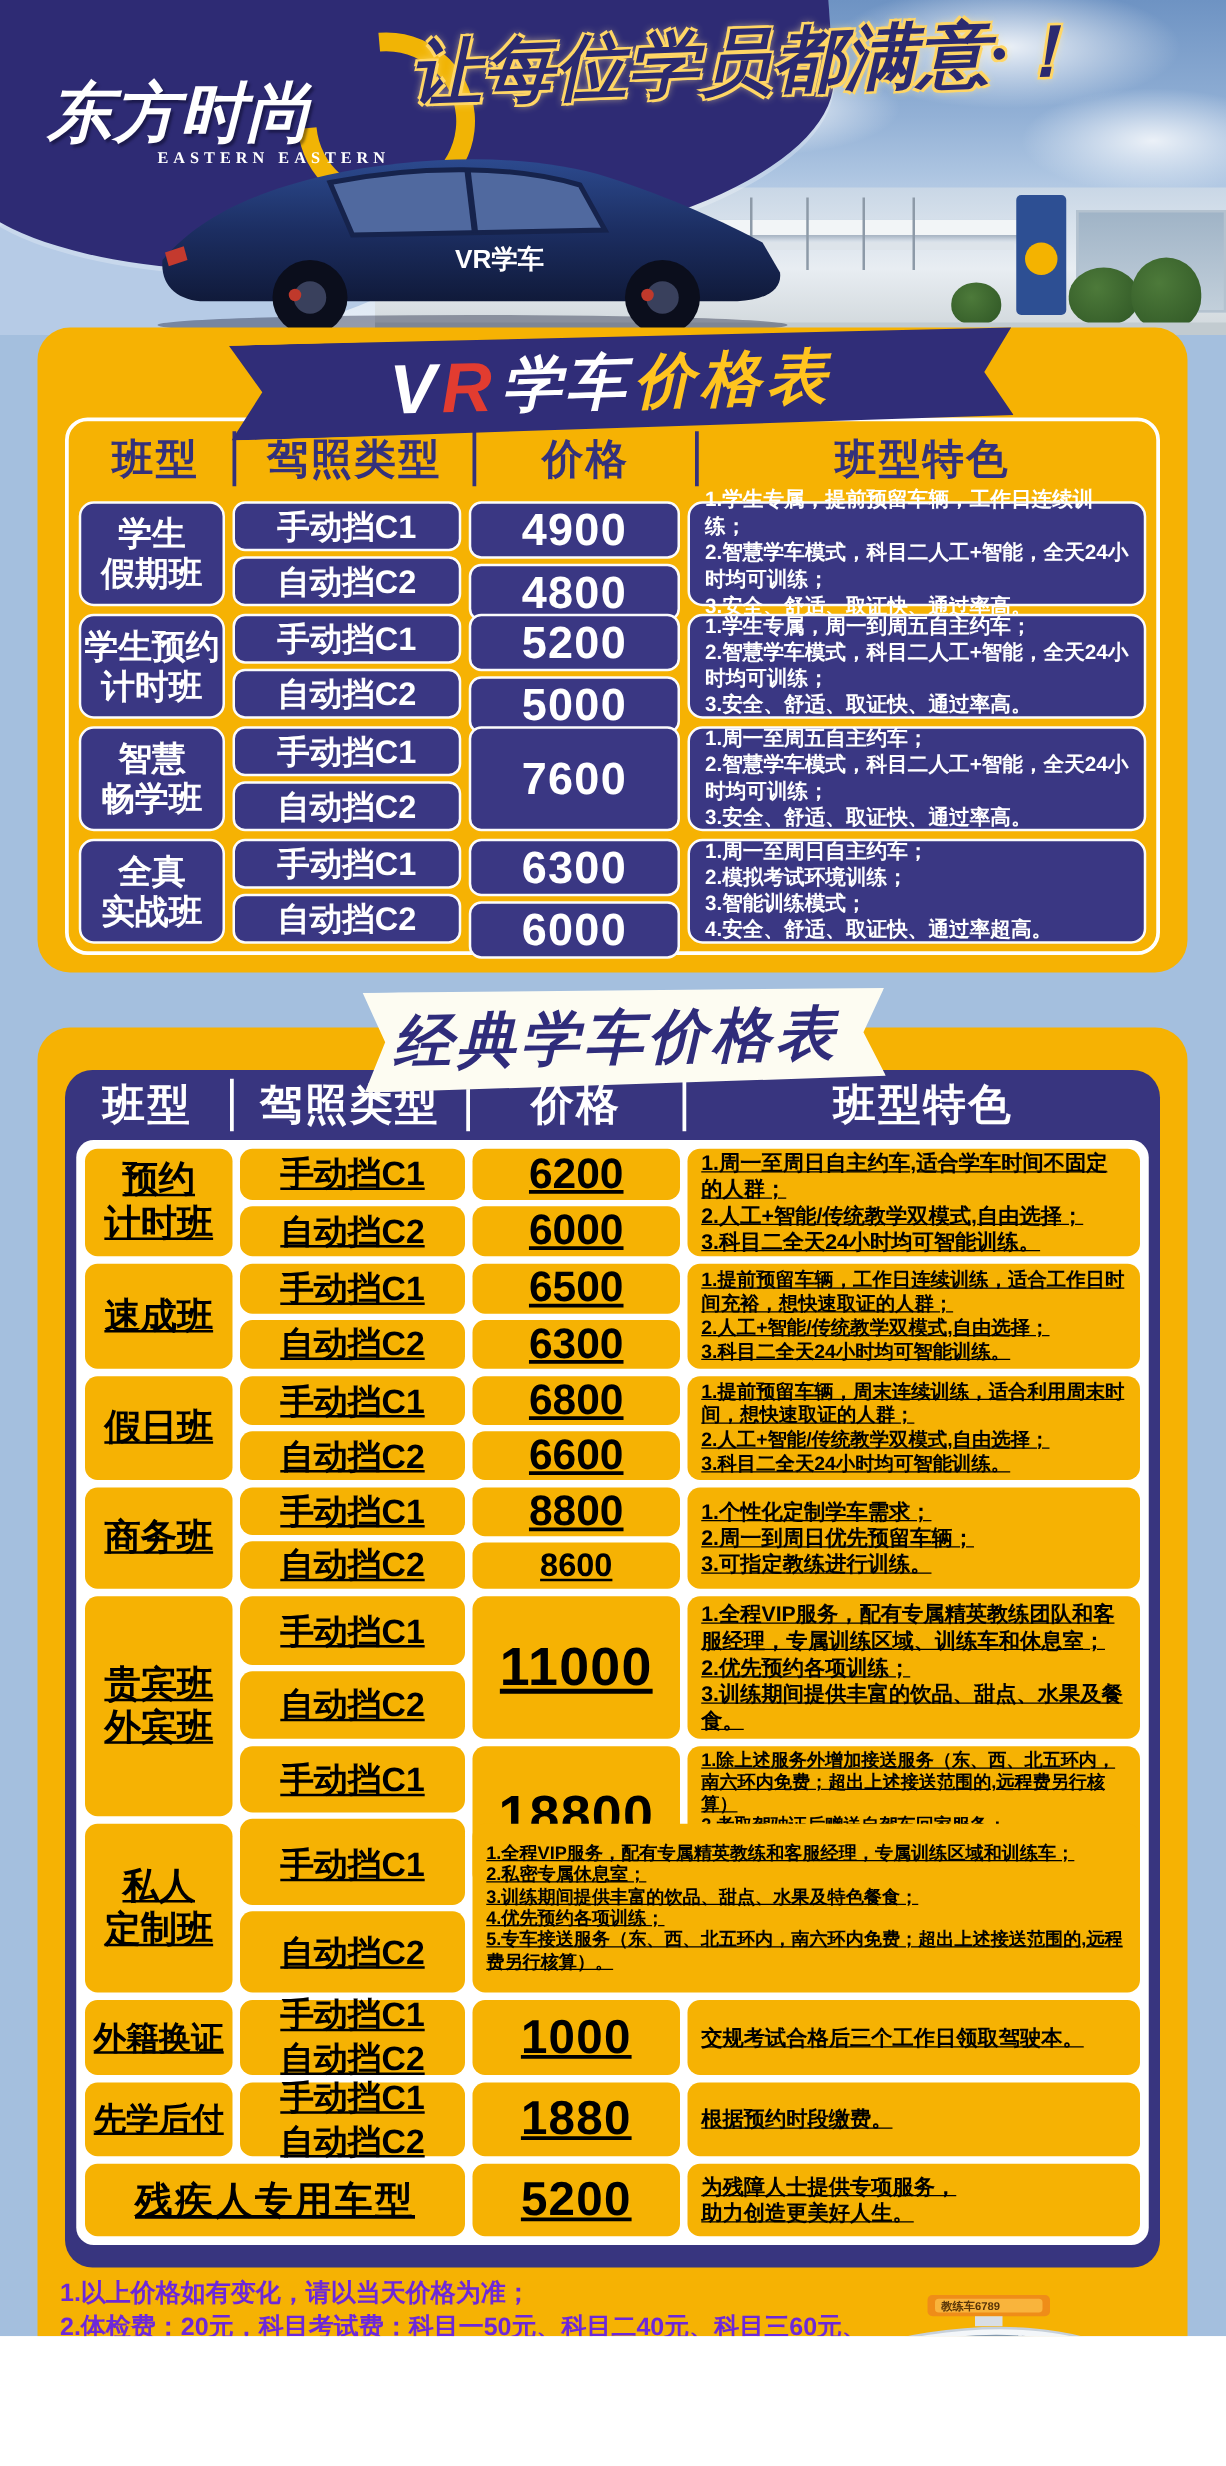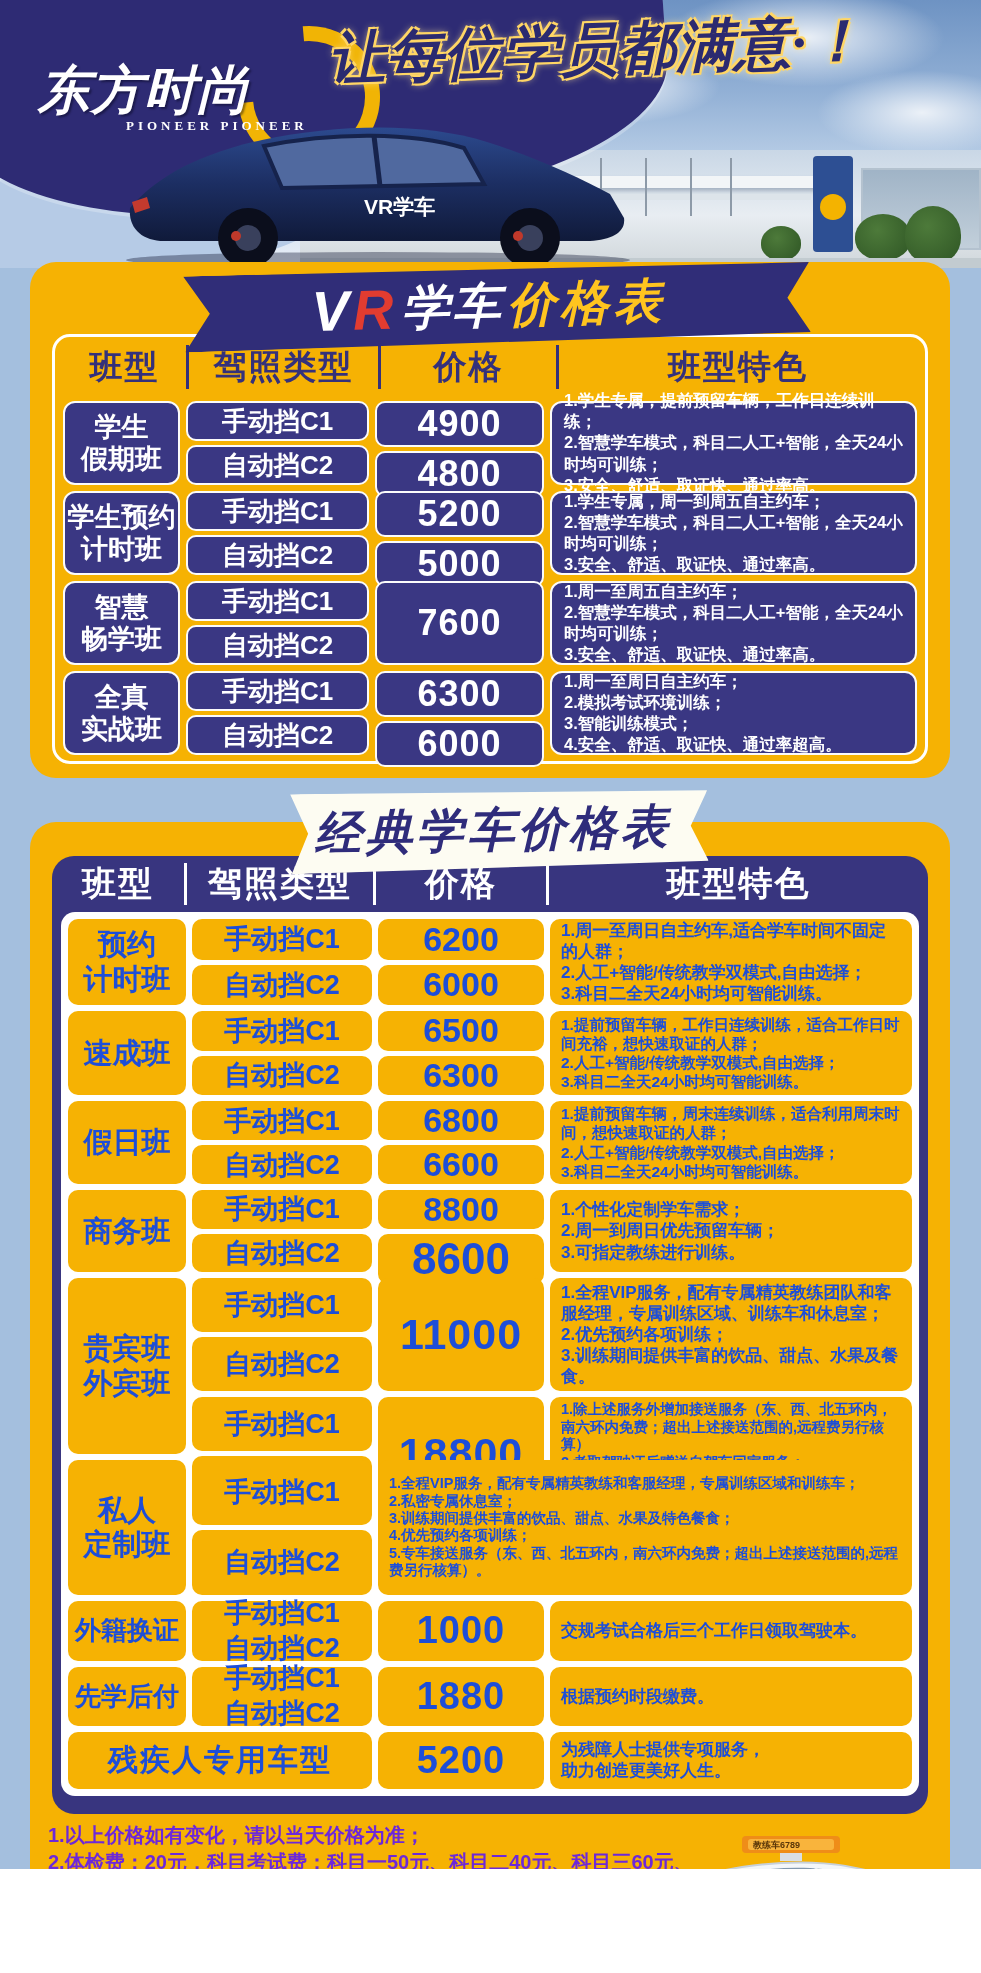--- a/index.html
+++ b/index.html
@@ -76,21 +76,21 @@
   
   .t2wrap{position:absolute;left:22px;top:34px;width:876px;height:958px;background:#38357f;border-radius:22px;box-sizing:border-box;}
   .t2hdr{display:flex;align-items:center;height:56px;color:#fff;font-weight:800;}
   .t2hdr .hc{display:flex;align-items:center;justify-content:center;font-size:34px;height:42px;letter-spacing:2px;}
   .t2hdr .hc1{width:132px;border-right:3px solid #fff;}
   .t2hdr .hc2{width:186px;border-right:3px solid #fff;}
   .t2hdr .hc3{width:170px;border-right:3px solid #fff;}
   .t2hdr .hc4{flex:1;}
   .t2body{margin:0 9px 9px 9px;height:884px;background:#fff;border-radius:14px;padding:7px;box-sizing:border-box;display:flex;flex-direction:column;gap:6px;}
   .t2row{display:flex;gap:6px;}
-  .t2cell{background:#f6b203;border-radius:10px;color:#1d4ed8;box-sizing:border-box;}
+  .t2cell{background:#f6b203;border-radius:10px;color:#000000;box-sizing:border-box;text-decoration:underline;}
   .t2lab{width:118px;font-size:29px;font-weight:800;line-height:1.2;white-space:pre-line;}
   .t2lab-wide{width:304px;font-size:30px;font-weight:800;letter-spacing:2px;}
   .t2mid{width:180px;display:flex;flex-direction:column;gap:5px;}
   .t2mid .t2cell{flex:1;font-size:27px;font-weight:800;}
   .t2lic2{width:180px;font-size:27px;font-weight:800;line-height:1.3;white-space:pre-line;}
   .t2price{width:166px;font-size:38px;font-weight:800;letter-spacing:1px;}
   .t2price-big{width:166px;font-size:43px;font-weight:800;letter-spacing:1px;}
   .t2feat{flex:1;justify-content:flex-start;text-align:left;padding:4px 11px;font-size:17px;font-weight:700;line-height:1.24;white-space:pre-line;}
   .fs16{font-size:15.5px;}
   .fs14{font-size:14.5px;line-height:1.2;}
@@ -129,21 +129,21 @@
       <div class="tree t2a"></div>
       <div class="tree t1a"></div>
       <div class="tree t1b"></div>
       <div class="ground"></div>
     </div>
     <div class="swoosh-light"></div>
     <div class="blueblock"></div>
     <div class="logo">
       <div class="logo-ring"></div>
       <div class="logo-title">东方时尚</div>
-      <div class="logo-sub">PIONEER PIONEER</div>
+      <div class="logo-sub">EASTERN EASTERN</div>
     </div>
     <div class="slogan">让每位学员都满意·！</div>
     <svg class="car" viewBox="0 0 532 180">
       <defs>
         <linearGradient id="bodyg" x1="0" y1="0" x2="0" y2="1">
           <stop offset="0" stop-color="#2c4a8e"></stop>
             <stop offset=".5" stop-color="#1c2e62"></stop>
             <stop offset="1" stop-color="#101a3a"></stop>
         </linearGradient>
       </defs>
@@ -303,21 +303,21 @@
         </div>
 
         <div class="t2row" style="height:82px">
           <div class="c t2cell t2lab">商务班</div>
           <div class="t2mid">
             <div class="c t2cell">手动挡C1</div>
             <div class="c t2cell">自动挡C2</div>
           </div>
           <div class="t2mid" style="width:166px">
             <div class="c t2cell" style="font-size:34px;font-weight:800">8800</div>
-            <div class="c t2cell" style="font-size:44px;font-weight:800">8600</div>
+            <div class="c t2cell" style="font-size:26px;font-weight:800">8600</div>
           </div>
           <div class="c t2cell t2feat">1.个性化定制学车需求；
 2.周一到周日优先预留车辆；
 3.可指定教练进行训练。</div>
         </div>
 
         <div class="t2row" style="height:176px">
           <div class="c t2cell t2lab">贵宾班
 外宾班</div>
           <div class="sub-col">

